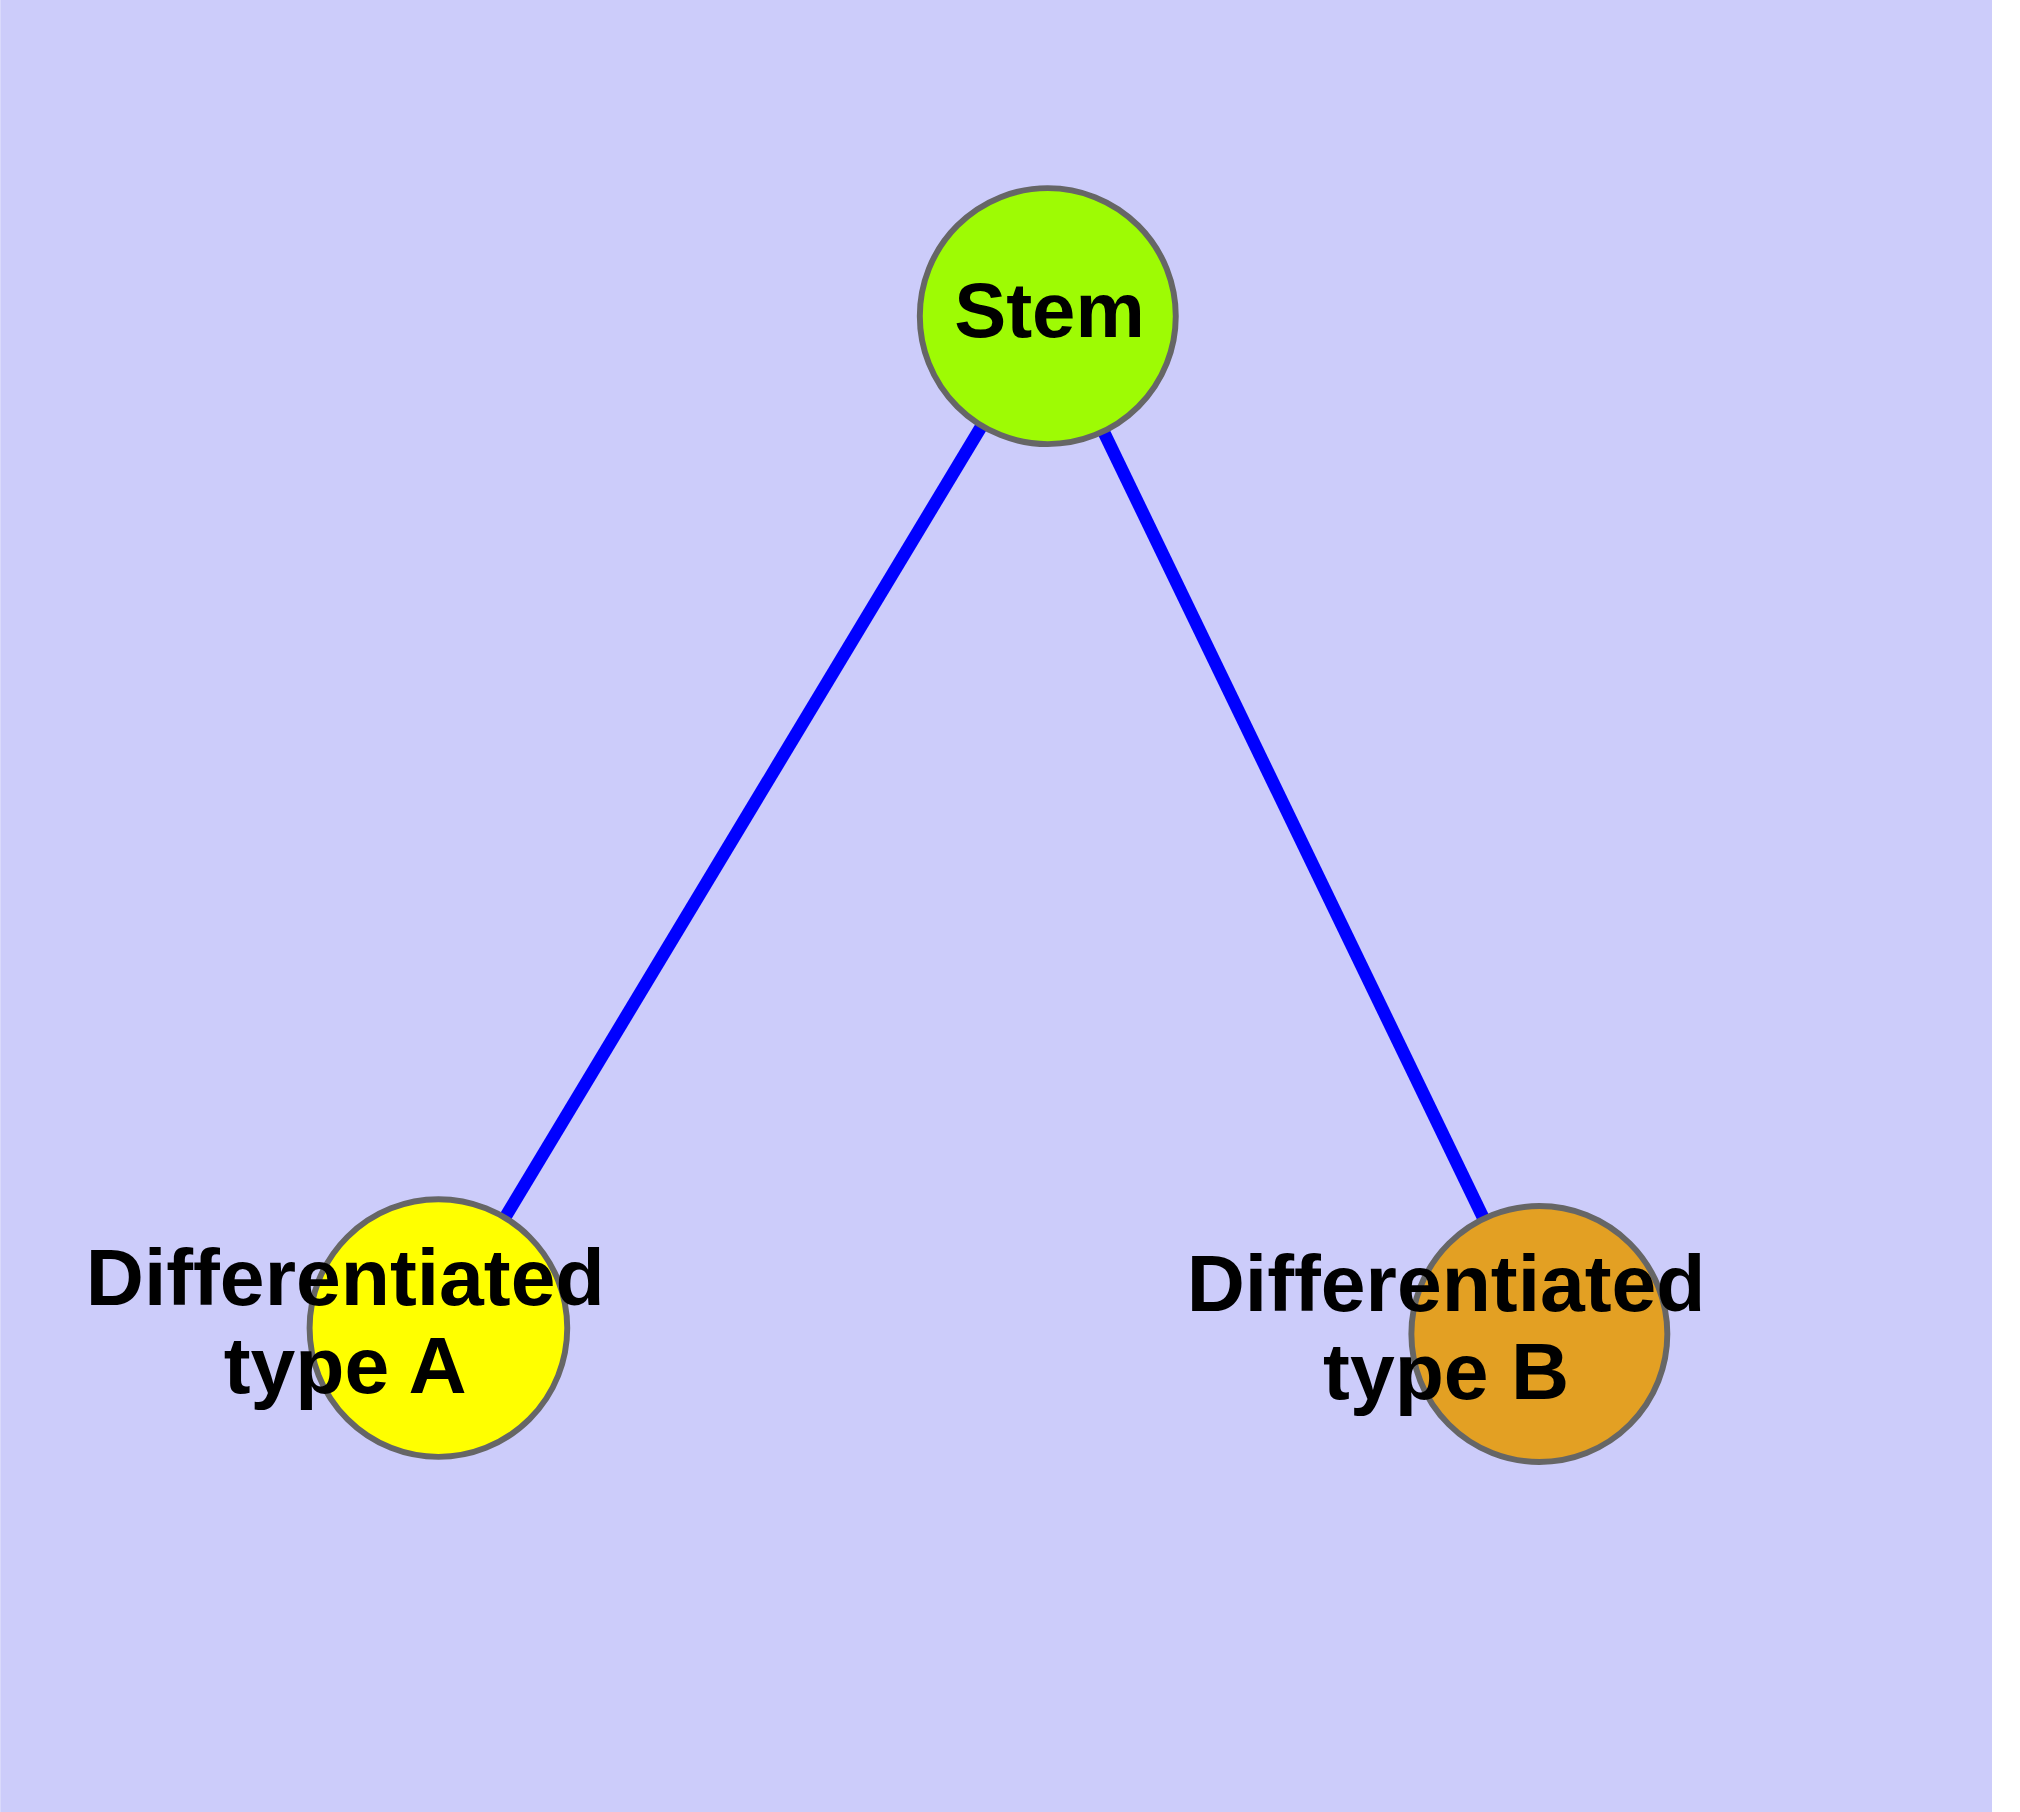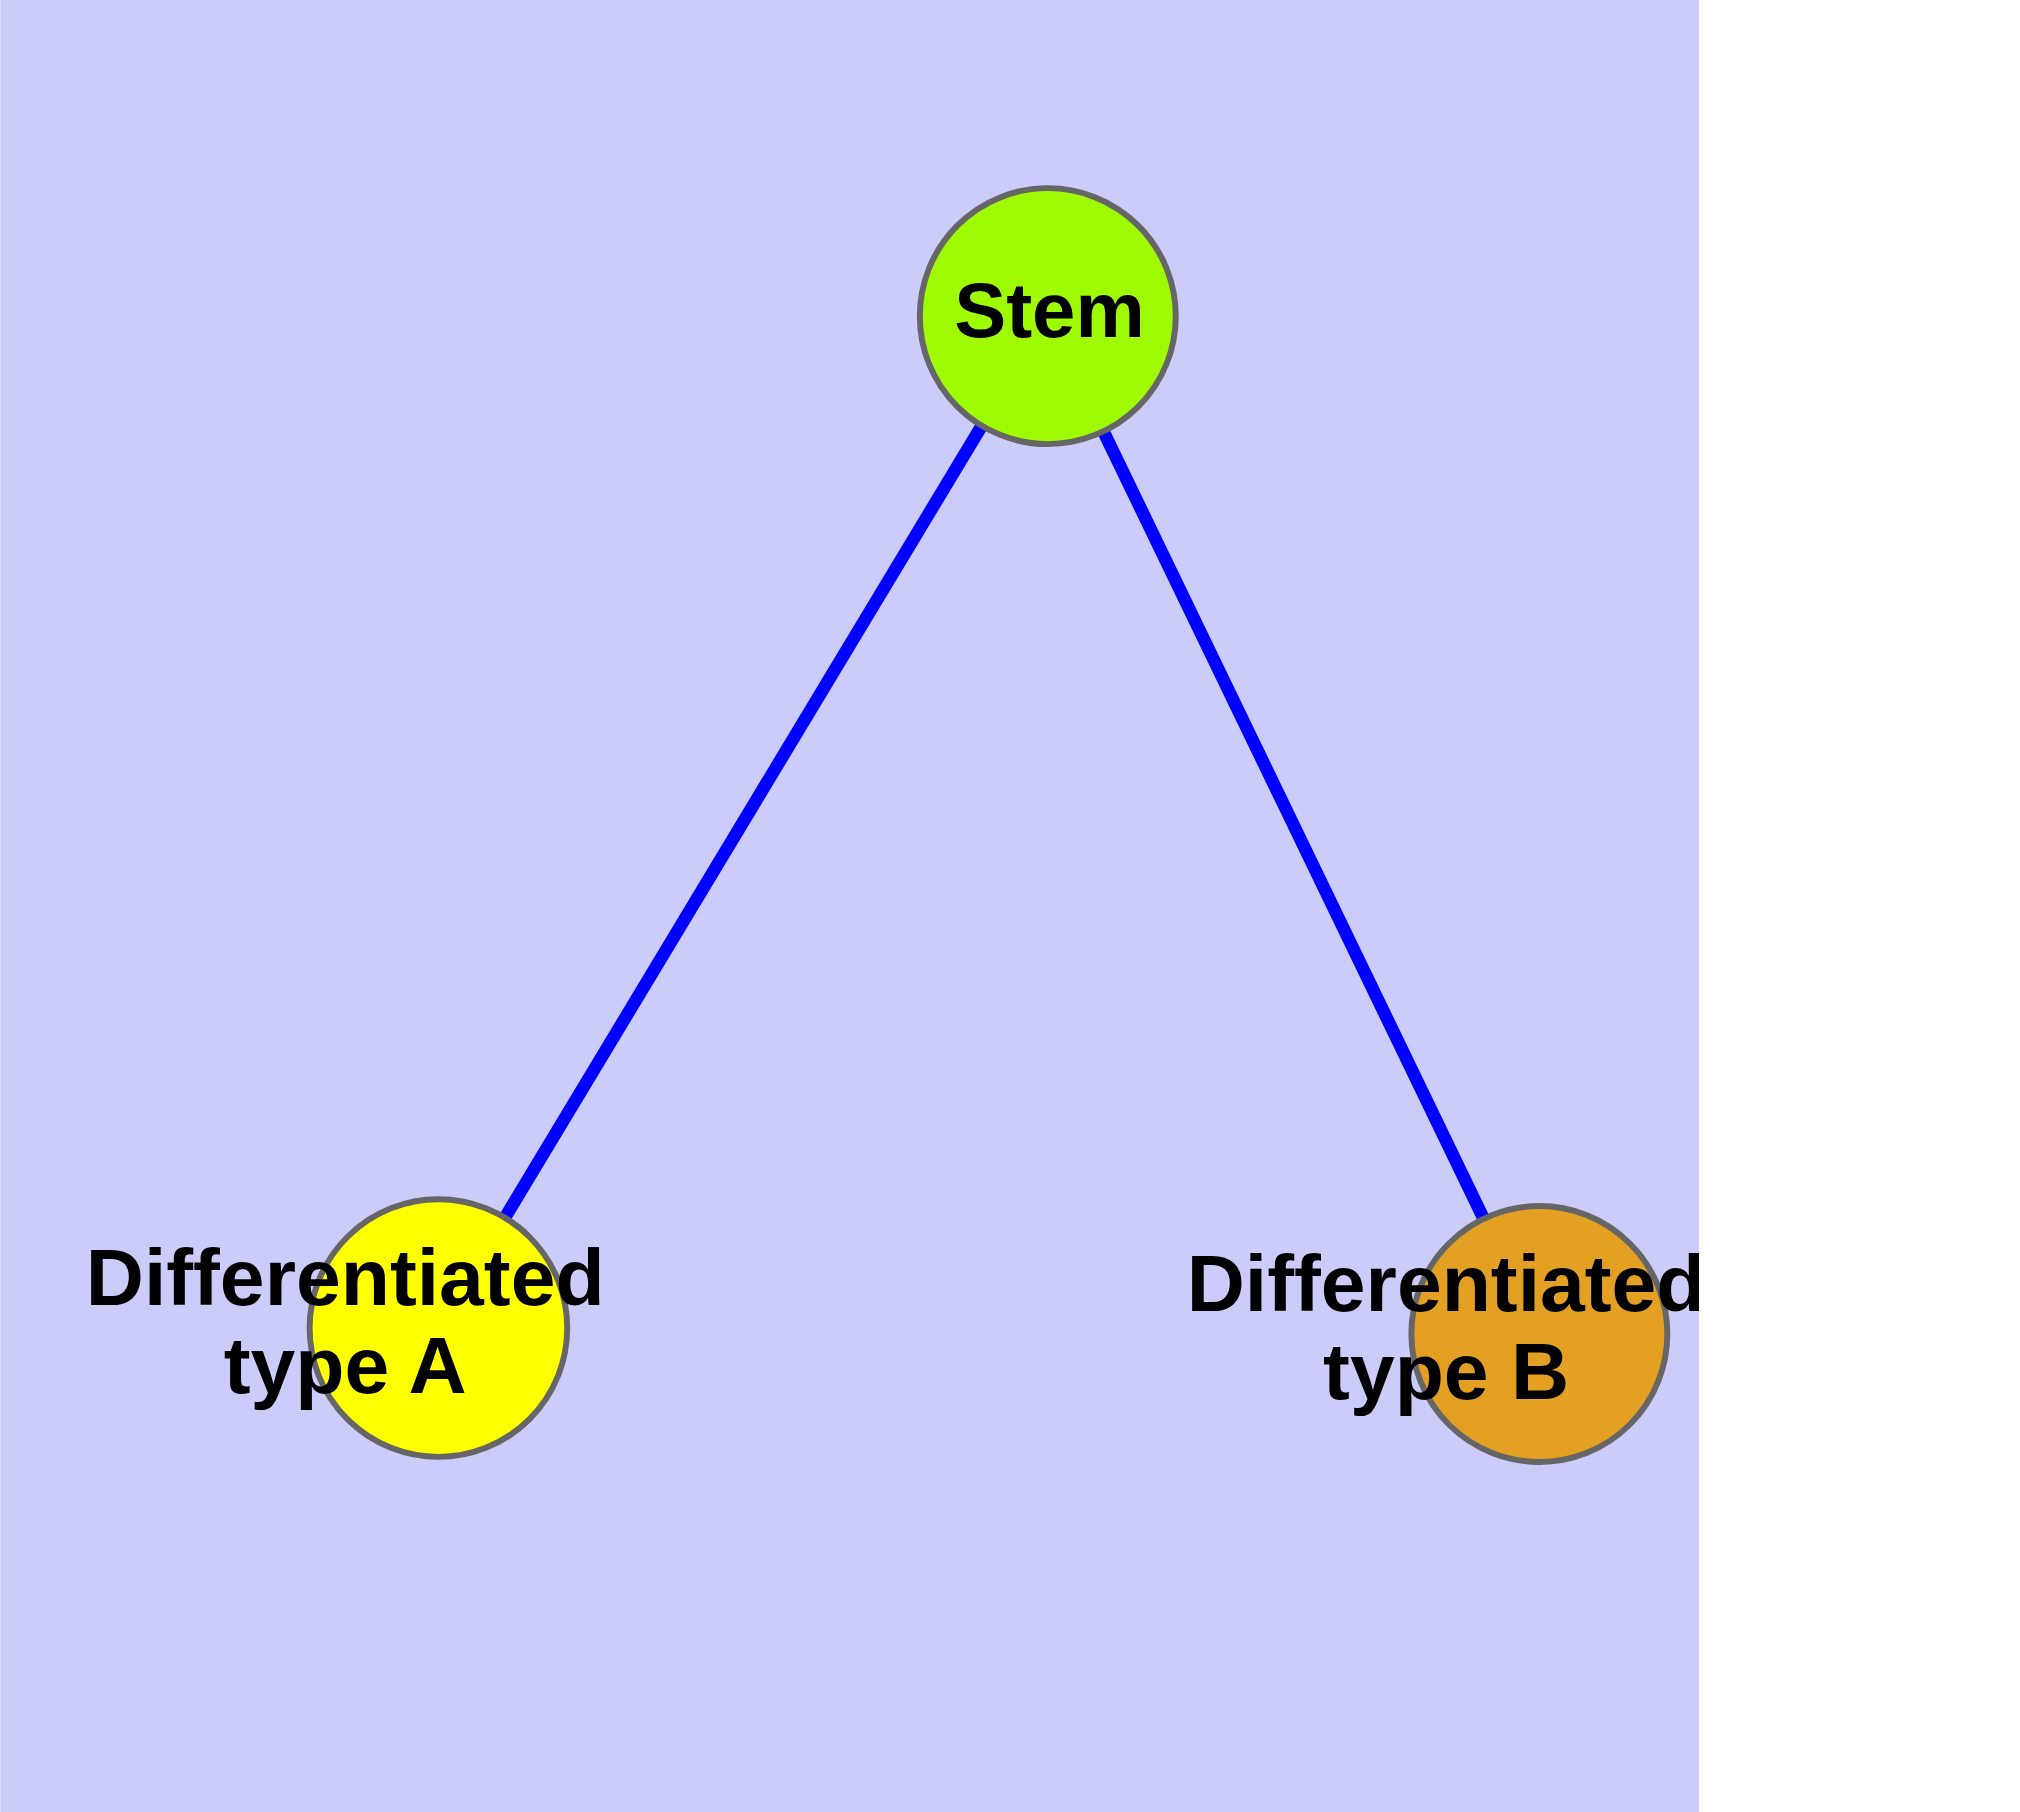--- a/index.html
+++ b/index.html
@@ -26,21 +26,21 @@
     font-weight: bold;
     fill: #000000;
     dominant-baseline: middle;
     text-anchor: middle;
     paint-order: normal;
   }
 </style>
 </head>
 <body>
 
-<div id="canvas" style="width: 1699px; height: 1812px;">
+<div id="canvas" style="width: 1992px; height: 1812px;">
   <svg id="graph-svg" viewBox="0 0 2384 2138" xmlns="http://www.w3.org/2000/svg">
 
     <rect id="bg-rect" x="0" y="0" width="2384" height="2138" fill="#ccccfa"></rect>
 
     <g id="edge-layer">
         <line x1="1236" y1="373" x2="517" y2="1567" stroke="#0000ff" stroke-width="15" stroke-linecap="butt"></line>
         <line x1="1236" y1="373" x2="1816" y2="1574" stroke="#0000ff" stroke-width="15" stroke-linecap="butt"></line>
       </g>
     <g id="node-layer">
         <circle cx="1236" cy="373" r="151" fill="#9efb04" stroke="#666666" stroke-width="7"></circle>

